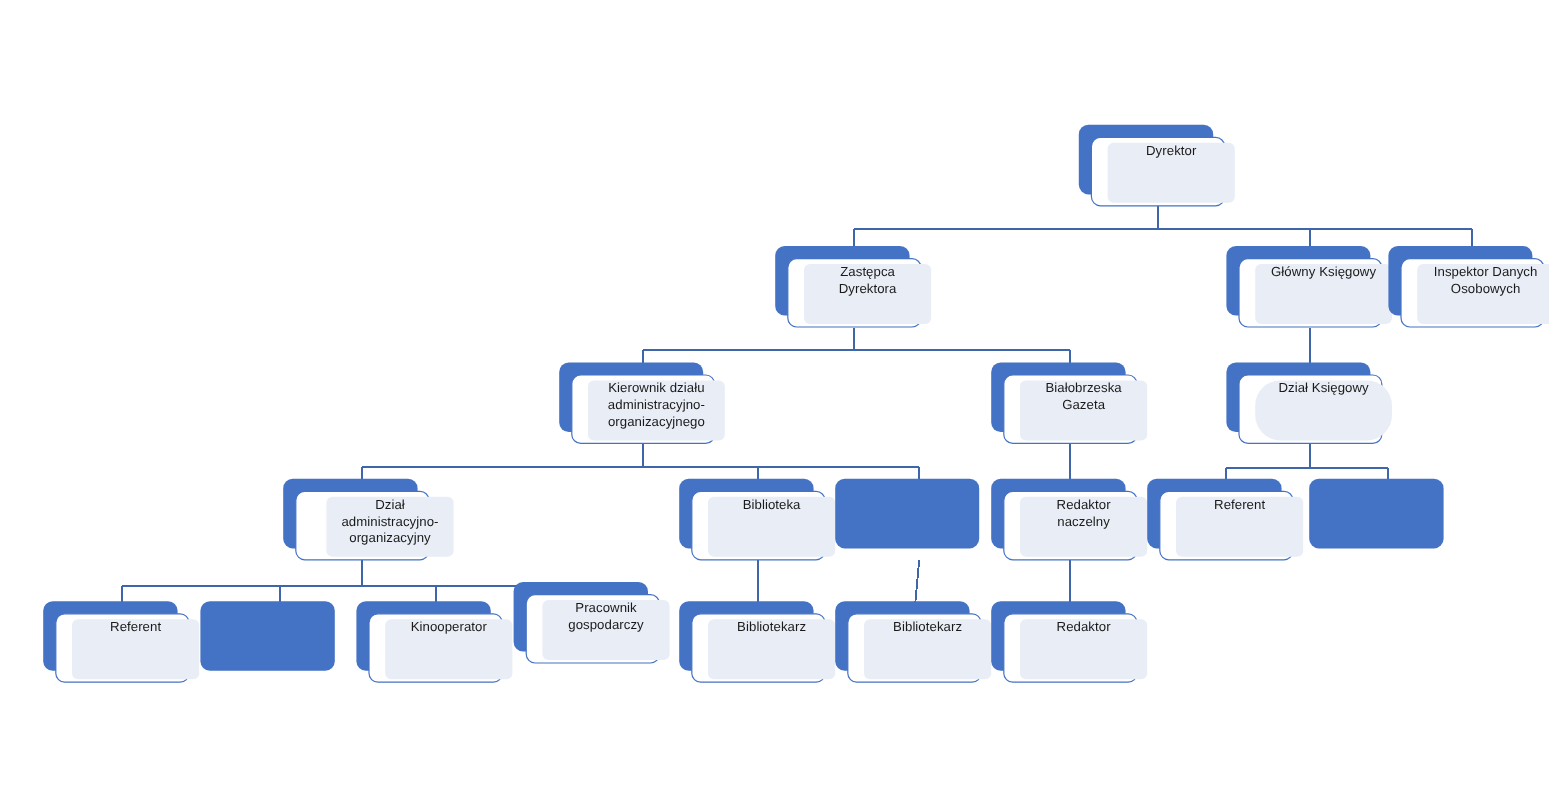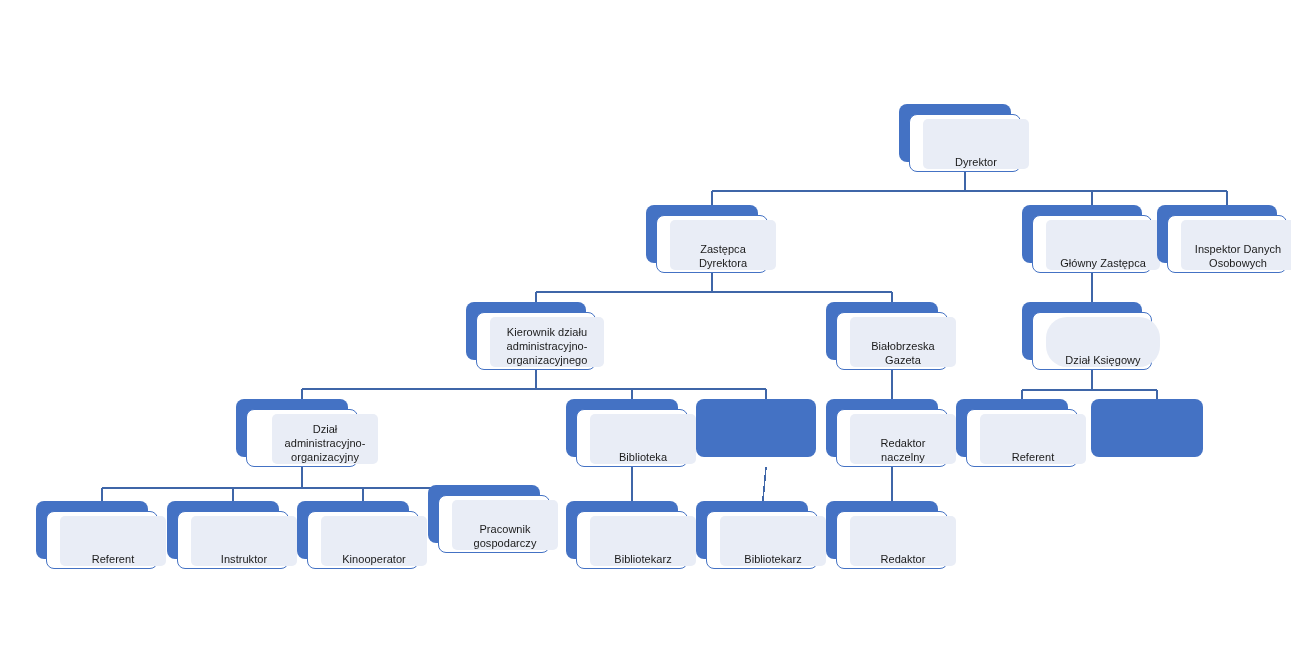--- a/index.html
+++ b/index.html
@@ -55,21 +55,21 @@
   
   .org-node .node-inner {
     position: absolute;
     left: 13px;
     top: 4px;
     width: 106px;
     height: 50px;
     background: #E9EDF6;
     border-radius: 5px;
     display: flex;
-    align-items: flex-end;
+    align-items: flex-start;
     justify-content: center;
     box-sizing: border-box;
   }
   .org-node .node-label {
     display: block;
     width: 100%;
     text-align: center;
     font-family: "Liberation Sans", sans-serif;
     font-size: 11px;
     line-height: 14px;
@@ -133,21 +133,21 @@
           <div class="node-inner" style="width: 106px; background: rgb(233, 237, 246);">
             <span class="node-label" style="color: rgb(26, 26, 26);">Zastępca
 Dyrektora</span>
           </div>
         </div>
       </div>
       <div class="org-node wide" style="left: 1022px; top: 205px; width: 130px; height: 68px;">
         <div class="node-back" style="width: 120px; background: rgb(68, 114, 196);"></div>
         <div class="node-front" style="width: 120px; background: rgb(255, 255, 255); border-color: rgb(68, 114, 196);">
           <div class="node-inner" style="width: 114px; background: rgb(233, 237, 246);">
-            <span class="node-label" style="color: rgb(26, 26, 26);">Główny Zastępca</span>
+            <span class="node-label" style="color: rgb(26, 26, 26);">Główny Księgowy</span>
           </div>
         </div>
       </div>
       <div class="org-node wide" style="left: 1157px; top: 205px; width: 130px; height: 68px;">
         <div class="node-back" style="width: 120px; background: rgb(68, 114, 196);"></div>
         <div class="node-front" style="width: 120px; background: rgb(255, 255, 255); border-color: rgb(68, 114, 196);">
           <div class="node-inner" style="width: 114px; background: rgb(233, 237, 246);">
             <span class="node-label" style="color: rgb(26, 26, 26);">Inspektor Danych
 Osobowych</span>
           </div>
@@ -224,25 +224,20 @@
       <div class="org-node" style="left: 36px; top: 501px; width: 122px; height: 68px;">
         <div class="node-back" style="width: 112px; background: rgb(68, 114, 196);"></div>
         <div class="node-front" style="width: 112px; background: rgb(255, 255, 255); border-color: rgb(68, 114, 196);">
           <div class="node-inner" style="width: 106px; background: rgb(233, 237, 246);">
             <span class="node-label" style="color: rgb(26, 26, 26);">Referent</span>
           </div>
         </div>
       </div>
       <div class="org-node" style="left: 167px; top: 501px; width: 122px; height: 68px;">
         <div class="node-back" style="width: 112px; background: rgb(68, 114, 196);"></div>
-        <div class="node-front" style="width: 112px; background: rgb(255, 255, 255); border-color: rgb(68, 114, 196);">
-          <div class="node-inner" style="width: 106px; background: rgb(233, 237, 246);">
-            <span class="node-label" style="color: rgb(26, 26, 26);">Instruktor</span>
-          </div>
-        </div>
       </div>
       <div class="org-node" style="left: 297px; top: 501px; width: 122px; height: 68px;">
         <div class="node-back" style="width: 112px; background: rgb(68, 114, 196);"></div>
         <div class="node-front" style="width: 112px; background: rgb(255, 255, 255); border-color: rgb(68, 114, 196);">
           <div class="node-inner" style="width: 106px; background: rgb(233, 237, 246);">
             <span class="node-label" style="color: rgb(26, 26, 26);">Kinooperator</span>
           </div>
         </div>
       </div>
       <div class="org-node" style="left: 428px; top: 485px; width: 122px; height: 68px;">

